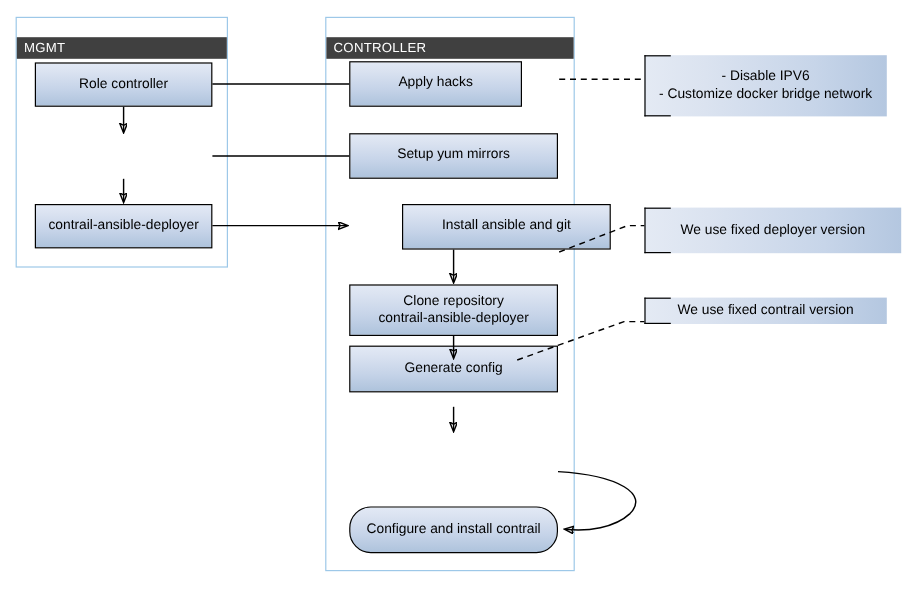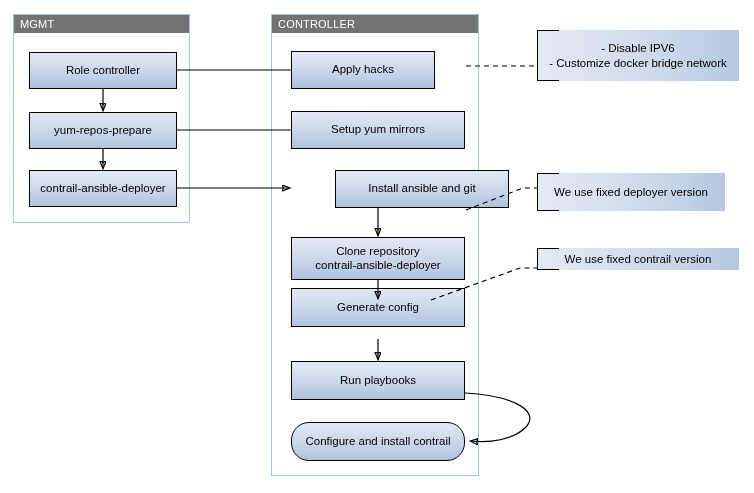--- a/index.html
+++ b/index.html
@@ -12,22 +12,22 @@
   #canvas{position:absolute;left:0;top:0;width:754px;height:493px;}
 
   
   .lane{
     position:absolute;
     border:1px solid #9dc8e8;
     background:#ffffff;
     box-sizing:border-box;
   }
   .lane-header{
-    position:absolute;left:0;top:0;right:0;height:18px;
-    background:#737373;
+    position:absolute;left:0;top:16px;right:0;height:18px;
+    background:#404040;
     color:#ffffff;
     font-size:11px;
     line-height:18px;
     padding-left:6px;
     box-sizing:border-box;
     white-space:nowrap;
     letter-spacing:.2px;
   }
   .lane-body{position:absolute;left:0;top:18px;right:0;bottom:0;}
 
@@ -84,23 +84,20 @@
 
   <div class="lane" style="left:13px;top:14px;width:177px;height:209px;">
     <div class="lane-header">MGMT</div>
     <div class="lane-body"></div>
   </div>
 
   <div class="node" style="left:29px;top:52px;width:148px;height:37px;">
     <span>Role controller</span>
   </div>
 
-  <div class="node" style="left:29px;top:112px;width:148px;height:37px;">
-    <span>yum-repos-prepare</span>
-  </div>
 
   <div class="node" style="left:29px;top:170px;width:148px;height:37px;">
     <span>contrail-ansible-deployer</span>
   </div>
 
   <div class="lane" style="left:271px;top:14px;width:208px;height:462px;">
     <div class="lane-header">CONTROLLER</div>
     <div class="lane-body"></div>
   </div>
 
@@ -118,35 +115,32 @@
 
   <div class="node" style="left:291px;top:237px;width:174px;height:43px;flex-direction:column;justify-content:center;align-items:center;">
     <span>Clone repository</span>
     <span>contrail-ansible-deployer</span>
   </div>
 
   <div class="node" style="left:291px;top:288px;width:174px;height:39px;">
     <span>Generate config</span>
   </div>
 
-  <div class="node" style="left:291px;top:361px;width:174px;height:39px;">
-    <span>Run playbooks</span>
-  </div>
 
   <div class="node" style="left:291px;top:422px;width:174px;height:39px;border-radius:18px;">
     <span>Configure and install contrail</span>
   </div>
 
-  <div class="note" style="left:537px;top:30px;width:202px;height:51px;flex-direction:column;">
+  <div class="note" style="left:537px;top:46px;width:202px;height:51px;flex-direction:column;">
     <div class="bracket"></div>
     <span class="note-text">- Disable IPV6</span>
     <span class="note-text">- Customize docker bridge network</span>
   </div>
 
-  <div class="note" style="left:537px;top:173px;width:188px;height:38px;">
+  <div class="note" style="left:537px;top:173px;width:214px;height:38px;">
     <div class="bracket"></div>
     <span class="note-text">We use fixed deployer version</span>
   </div>
 
   <div class="note" style="left:537px;top:248px;width:202px;height:22px;">
     <div class="bracket"></div>
     <span class="note-text">We use fixed contrail version</span>
   </div>
 
   <svg class="edges" viewBox="0 0 754 493" xmlns="http://www.w3.org/2000/svg">

